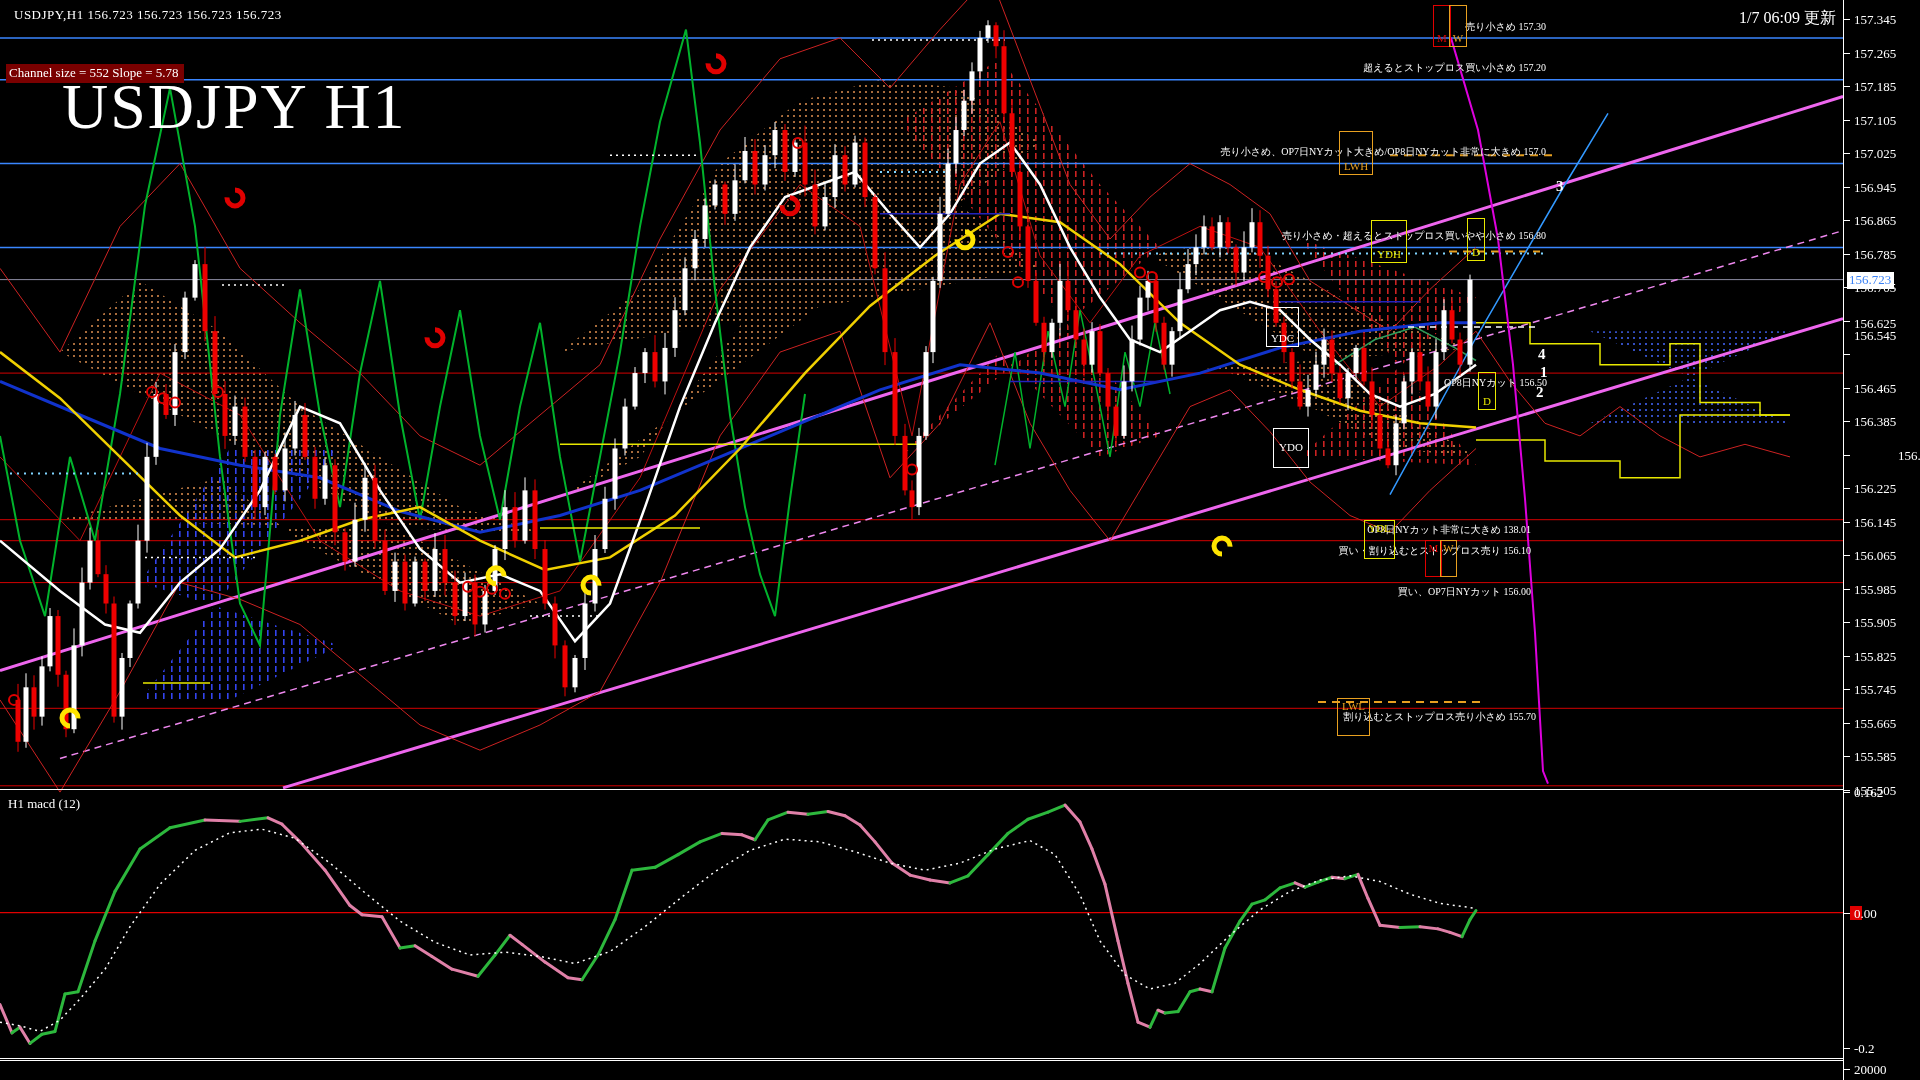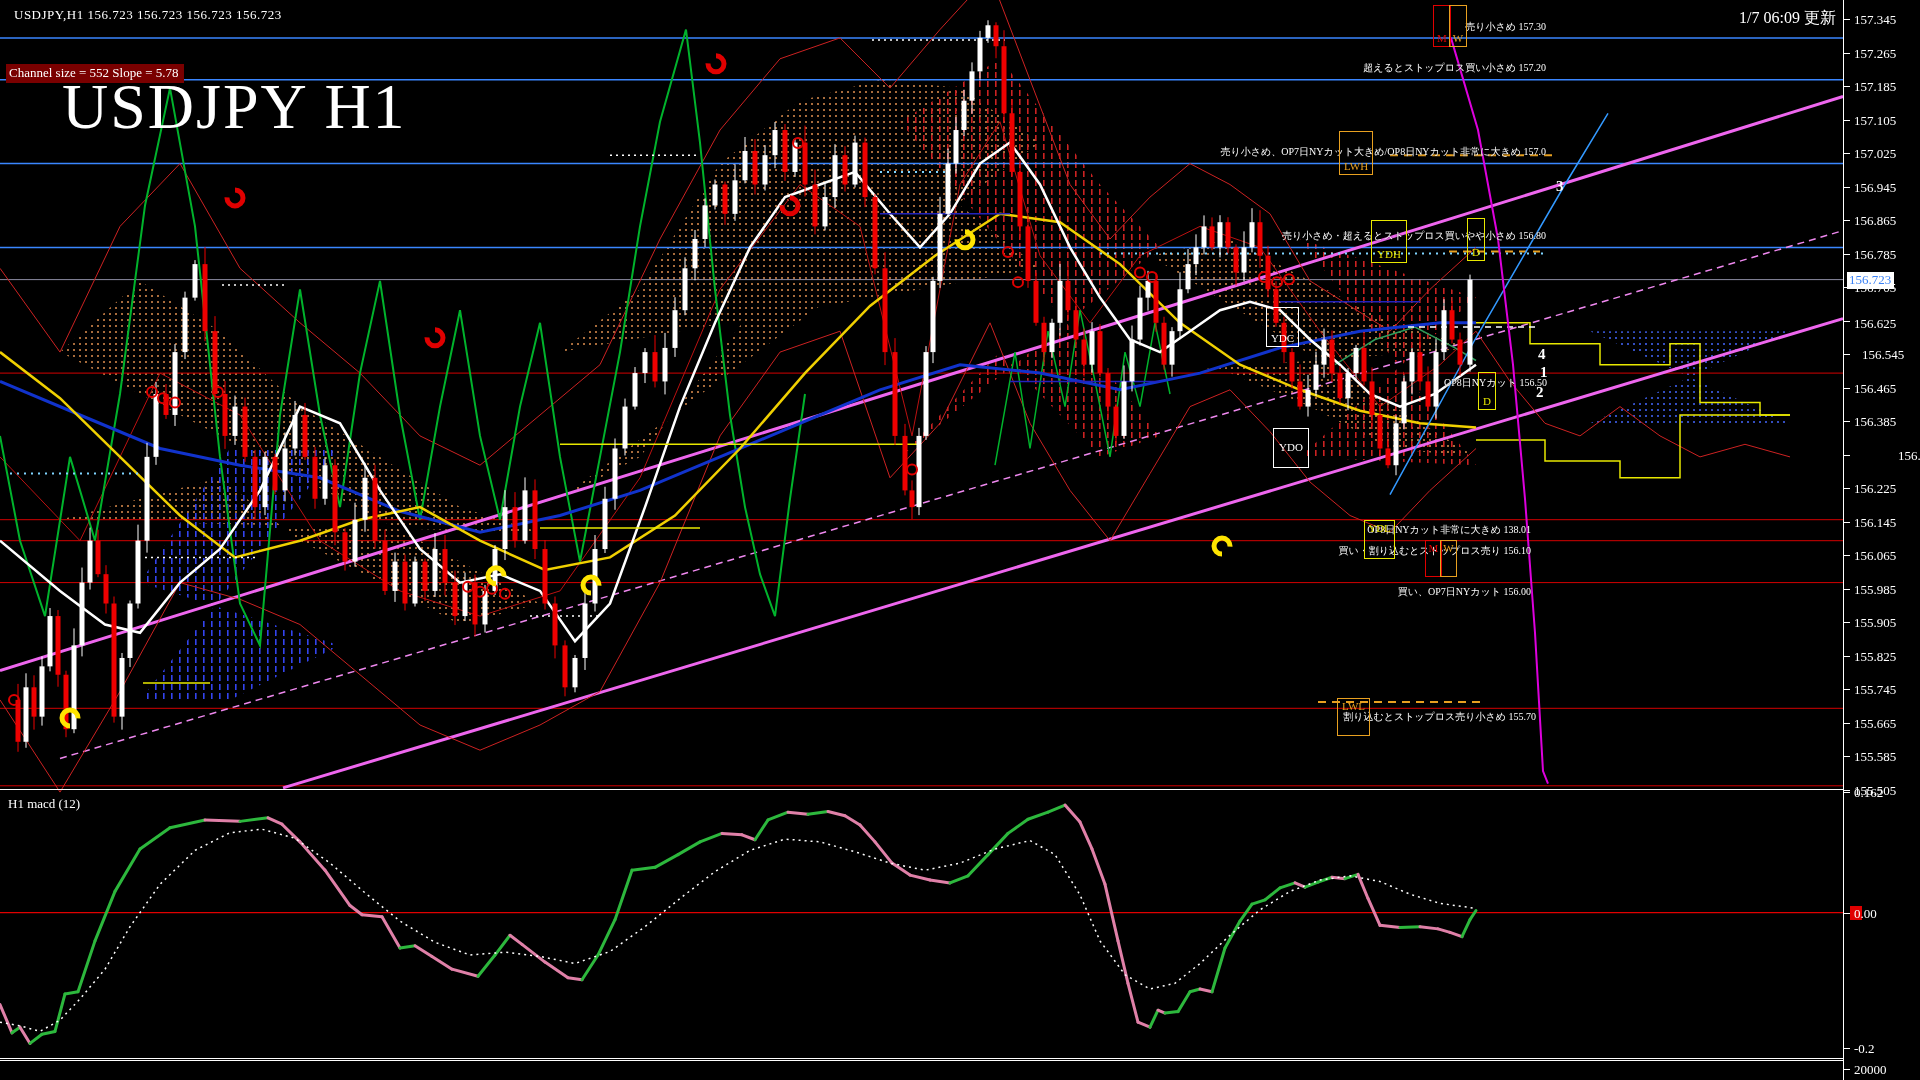--- a/index.html
+++ b/index.html
@@ -636,21 +636,21 @@
       <div class="tick" style="top: 180px;">156.945</div>
       <div class="tickmark" style="top: 220px;"></div>
       <div class="tick" style="top: 213px;">156.865</div>
       <div class="tickmark" style="top: 254px;"></div>
       <div class="tick" style="top: 247px;">156.785</div>
       <div class="tickmark" style="top: 287px;"></div>
       <div class="tick" style="top: 280px;">156.705</div>
       <div class="tickmark" style="top: 321px;"></div>
       <div class="tick" style="top: 316px; text-align: right;">156.625</div>
       <div class="tickmark" style="top: 354px;"></div>
-      <div class="tick" style="top: 347px; margin-left: 8px;">156.545</div>
+      <div class="tick" style="top: 328px;">156.545</div>
       <div class="tickmark" style="top: 388px;"></div>
       <div class="tick" style="top: 381px;">156.465</div>
       <div class="tickmark" style="top: 421px;"></div>
       <div class="tick" style="top: 414px;">156.385</div>
       <div class="tickmark" style="top: 455px;"></div>
       <div class="tick" style="top: 448px; margin-left: 44px;">156.305</div>
       <div class="tickmark" style="top: 488px;"></div>
       <div class="tick" style="top: 481px;">156.225</div>
       <div class="tickmark" style="top: 522px;"></div>
       <div class="tick" style="top: 515px;">156.145</div>

